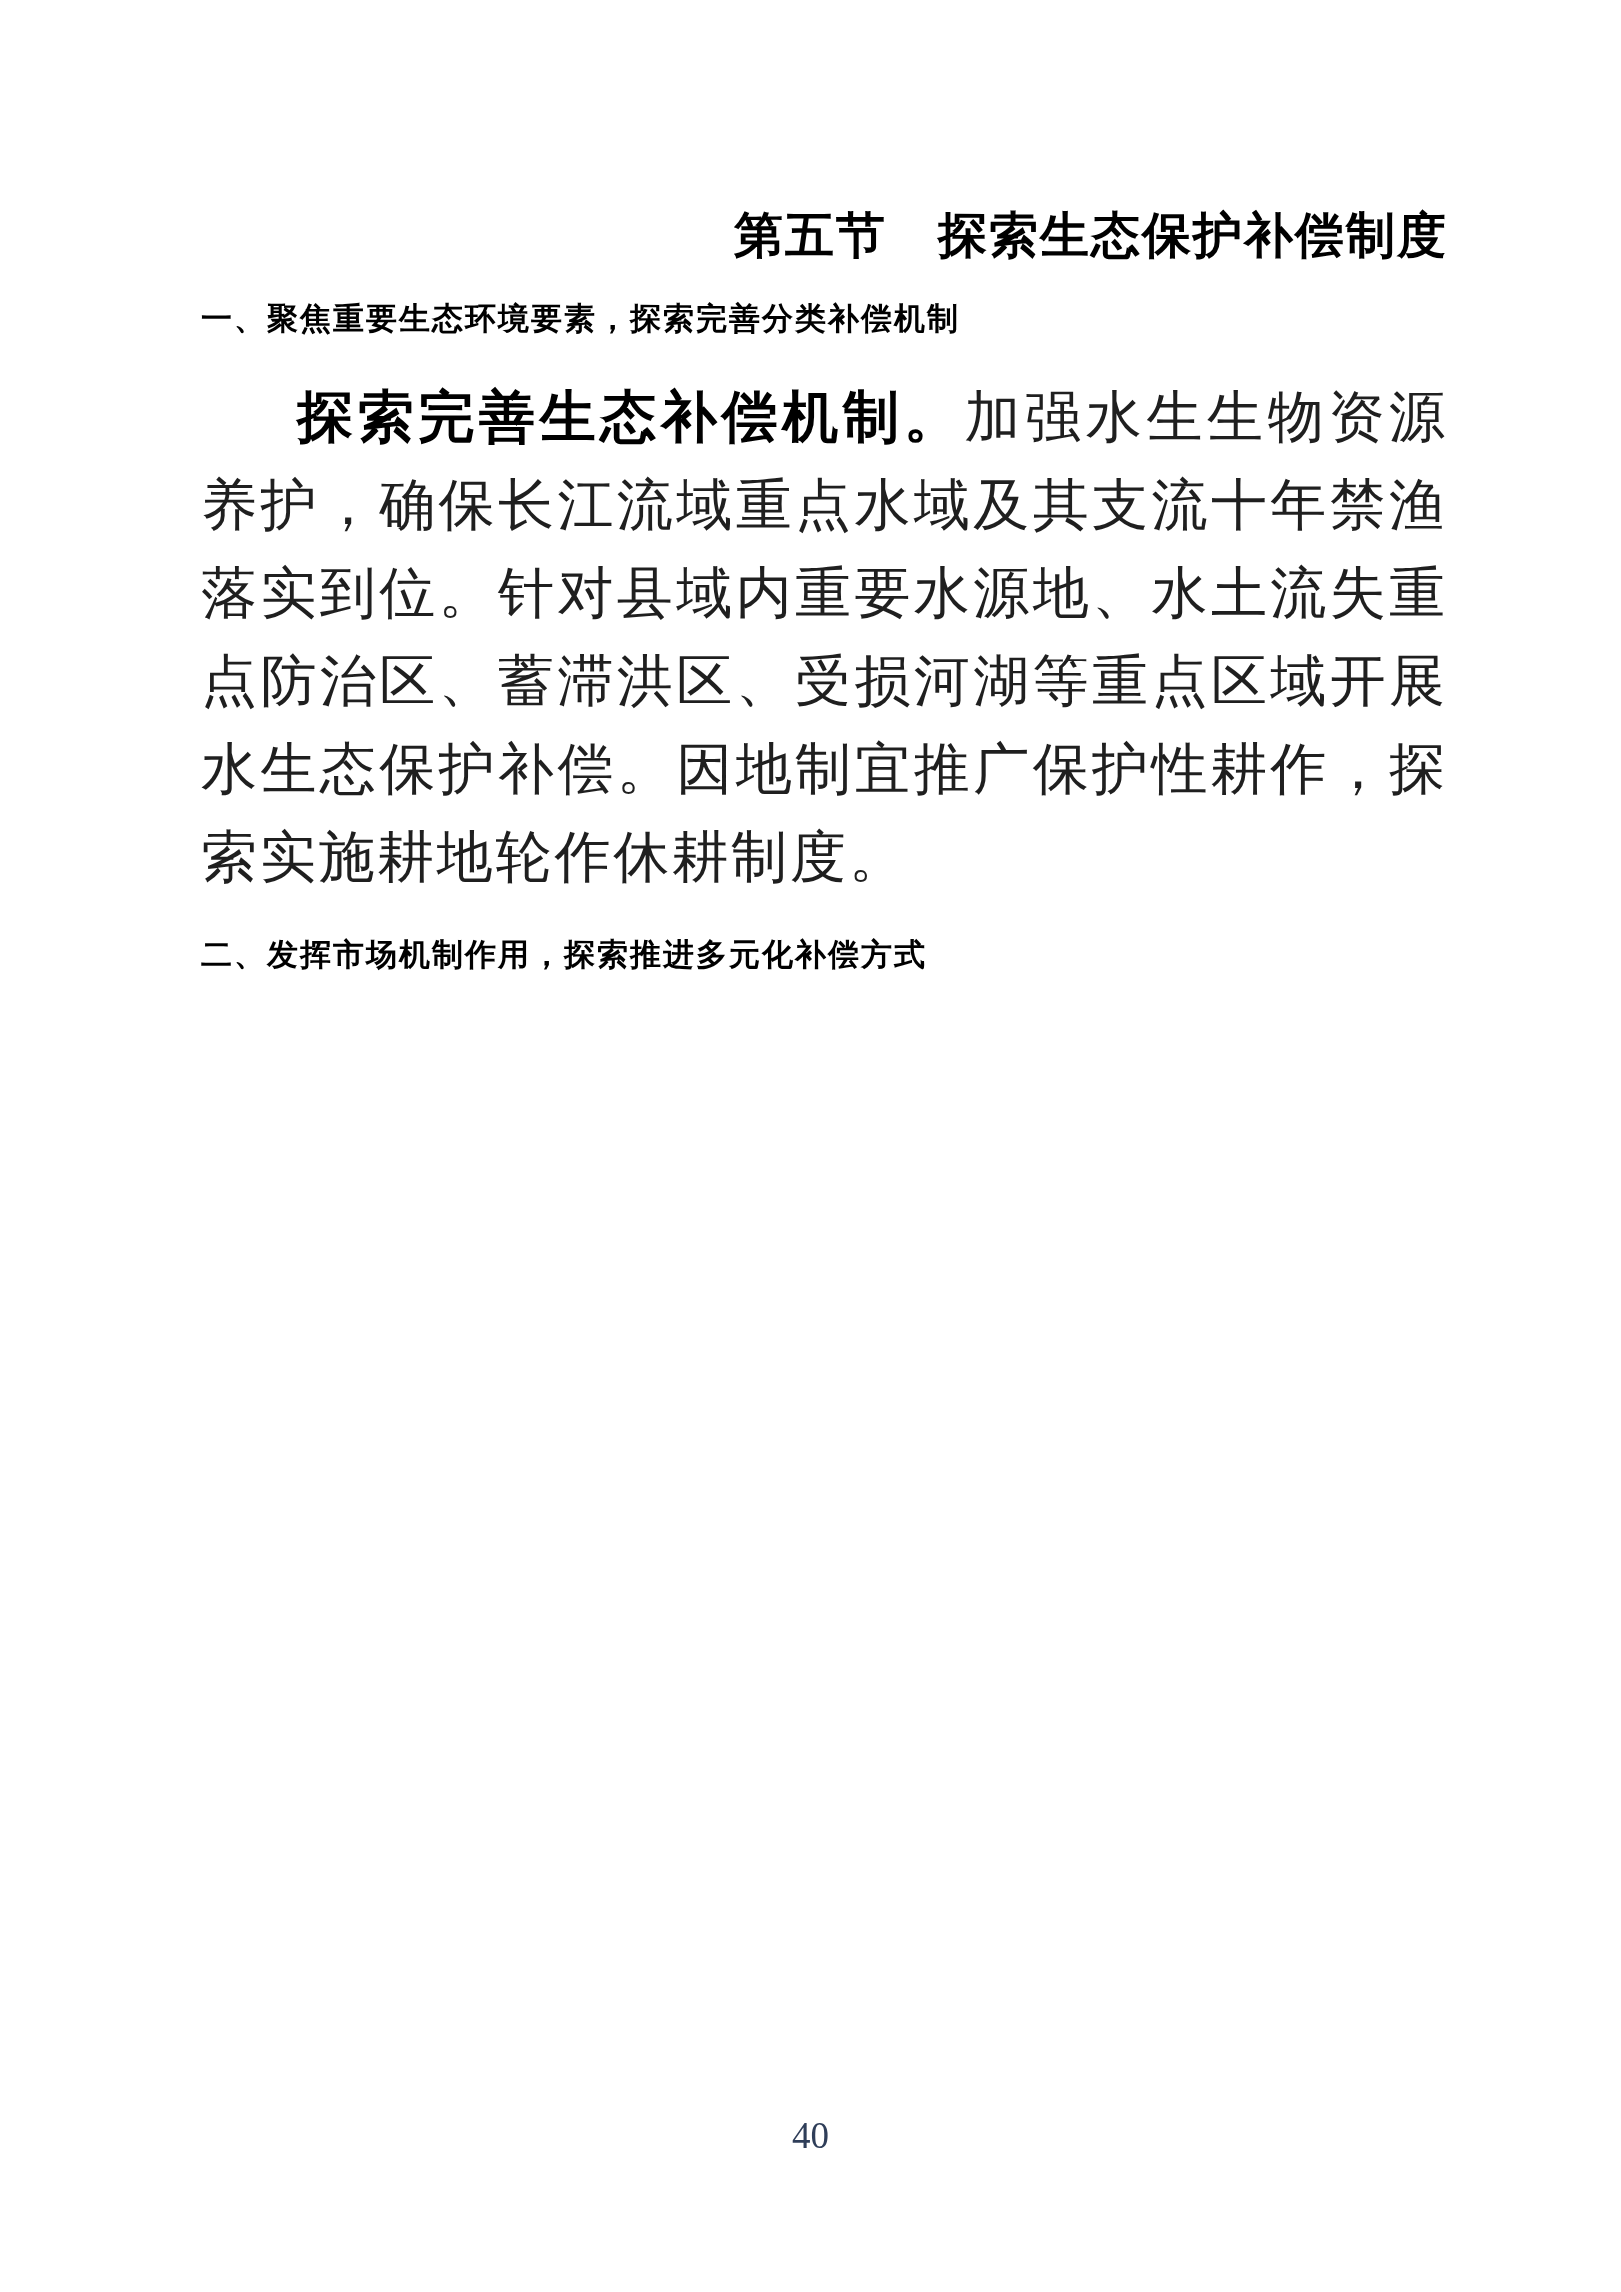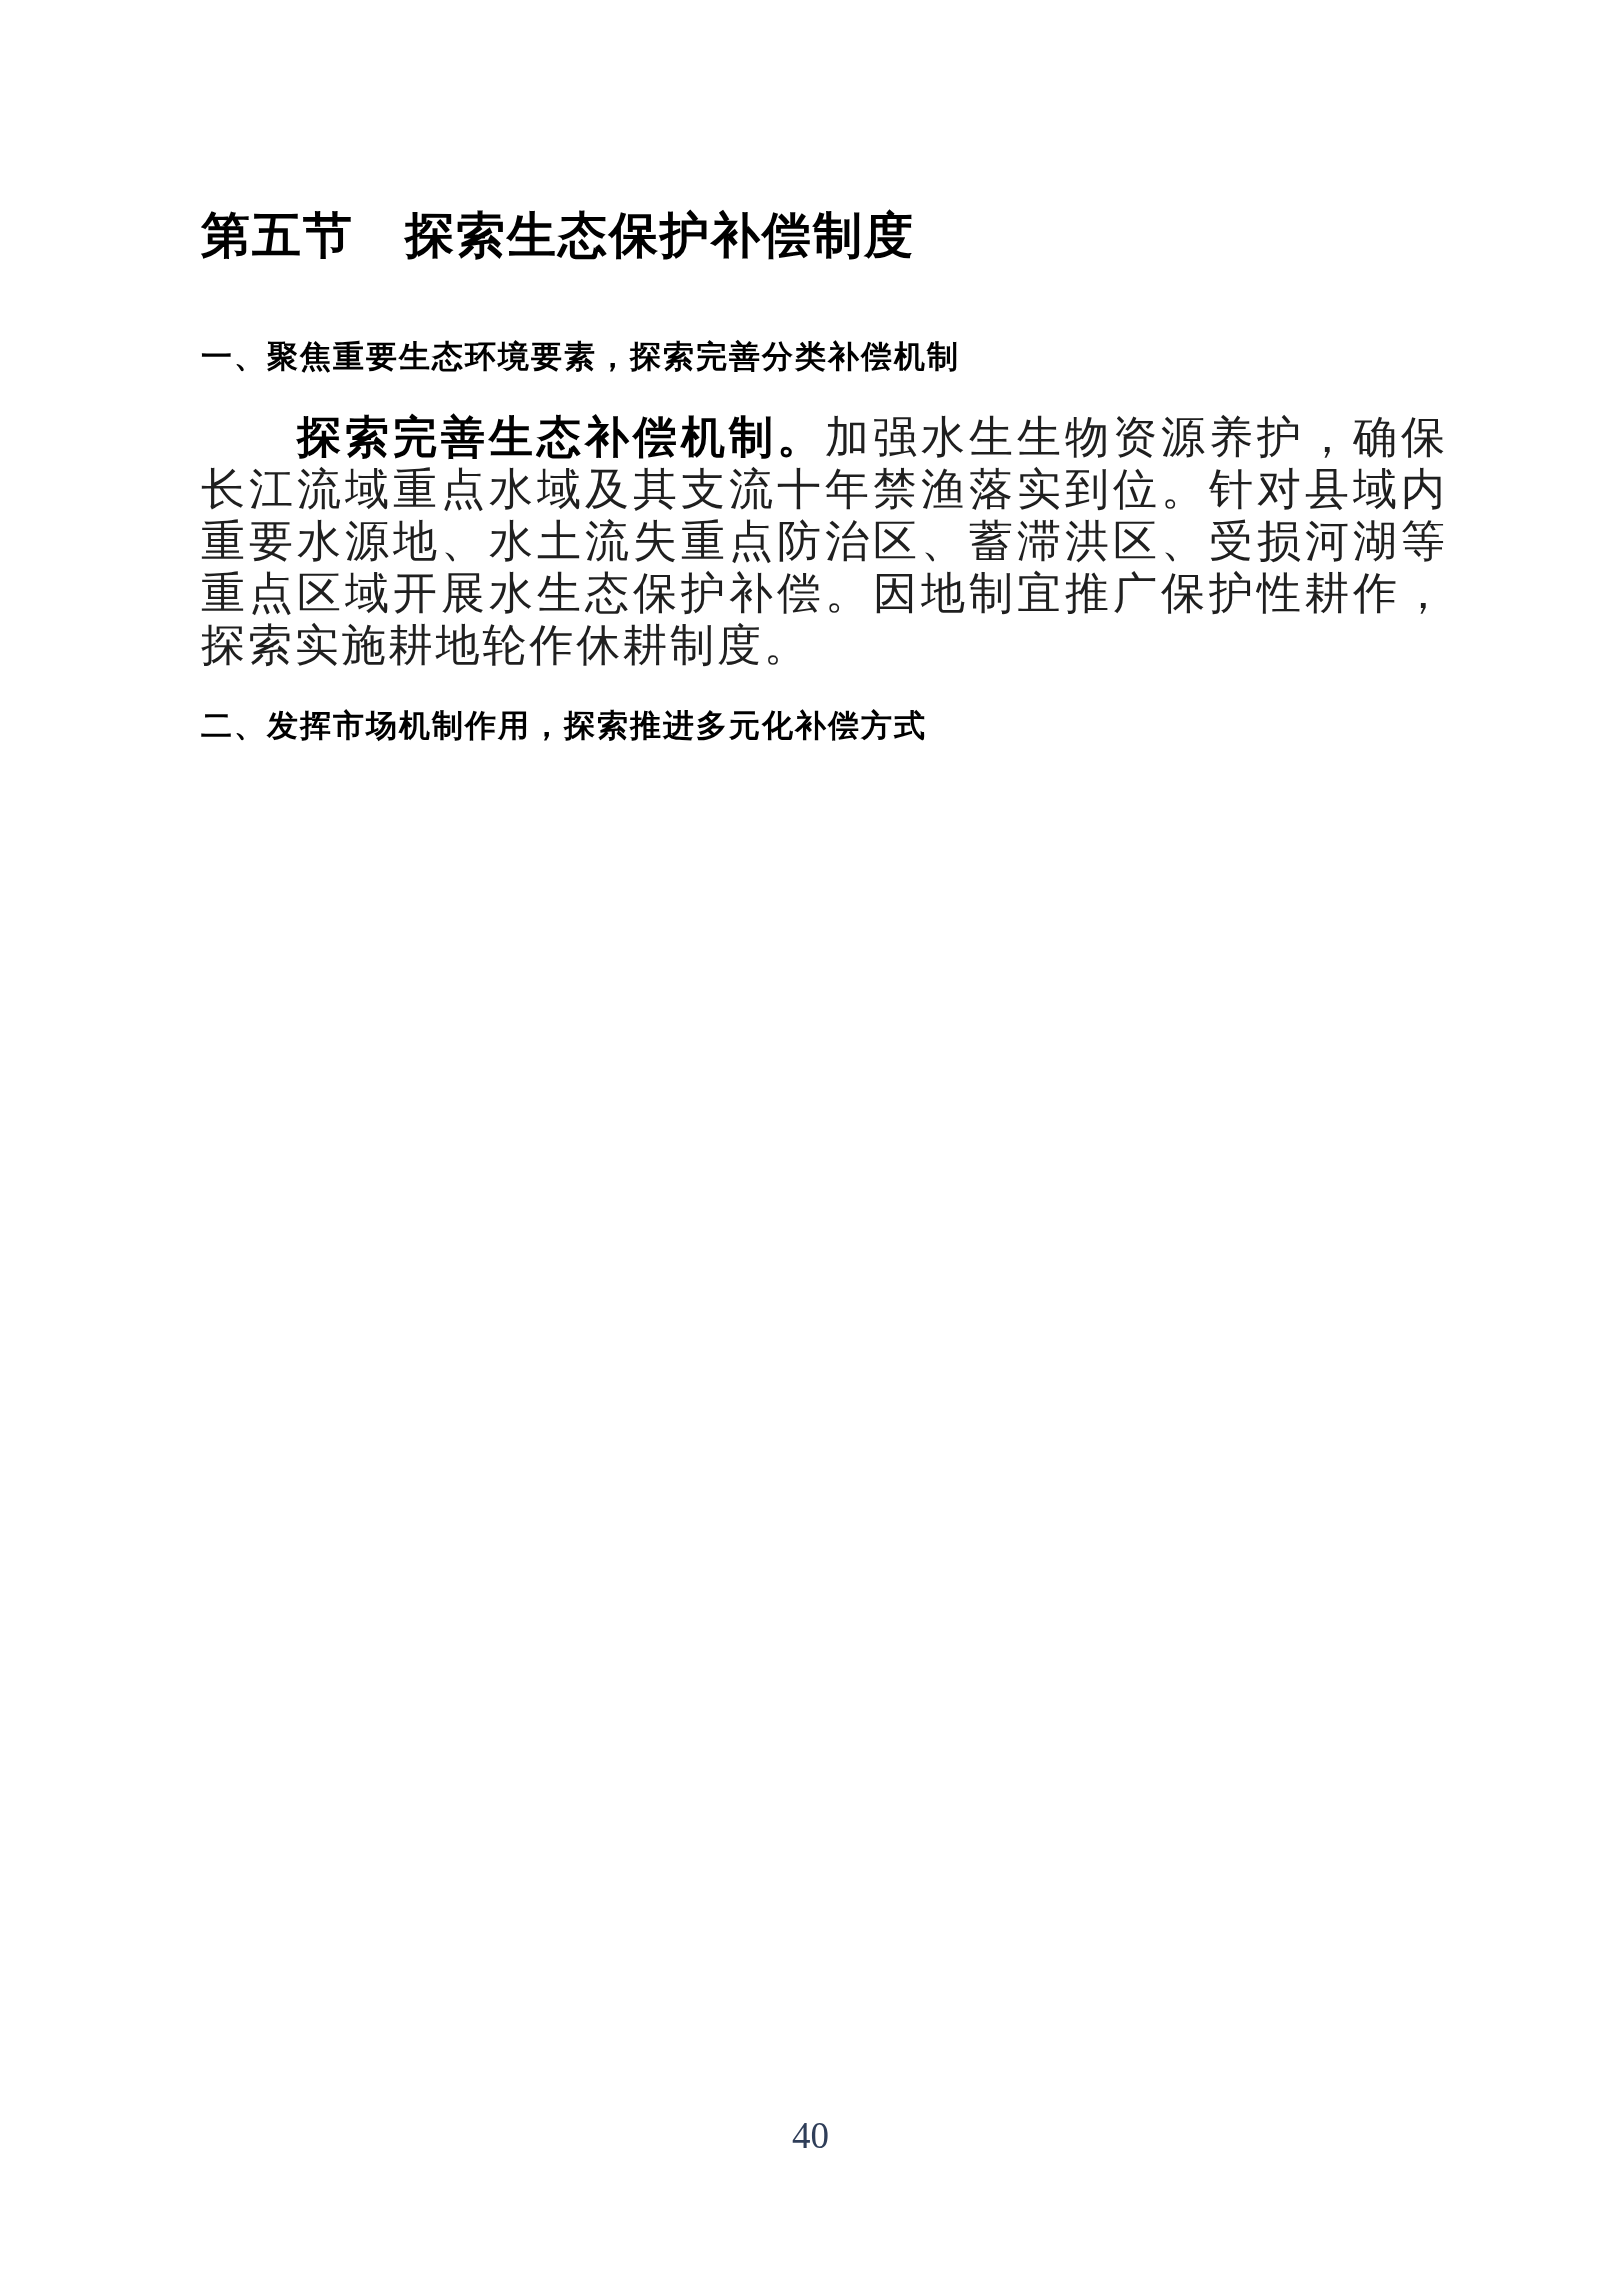--- a/index.html
+++ b/index.html
@@ -15,22 +15,22 @@
     overflow: hidden;
     font-family: "Liberation Serif", serif;
   }
   .content {
     position: absolute;
     left: 201px;
     top: 208px;
     width: 1247px;
   }
   .doc-title {
-    margin: 0 0 66px 0;
-    text-align: left;
+    margin: 0 0 28px 0;
+    text-align: right;
     font-family: "Liberation Sans", sans-serif;
     font-weight: bold;
     font-size: 49px;
     line-height: 55px;
     color: #000000;
     letter-spacing: 2px;
     white-space: nowrap;
   }
   .section-heading {
     margin: 0 0 27.4px 0;
@@ -42,22 +42,22 @@
     letter-spacing: 2px;
     white-space: nowrap;
   }
   .section-heading.second {
     margin-top: 25.5px;
     margin-bottom: 15px;
   }
   .body-para {
     margin: 0;
     font-family: "Liberation Serif", serif;
-    font-size: 44px;
-    line-height: 52px;
+    font-size: 56px;
+    line-height: 88px;
     letter-spacing: 2.9px;
     color: #1f1f1f;
     text-align: justify;
     text-justify: inter-ideograph;
     text-indent: 96px;
   }
   .body-para .lead {
     font-family: "Liberation Sans", sans-serif;
     font-weight: bold;
     color: #000000;

